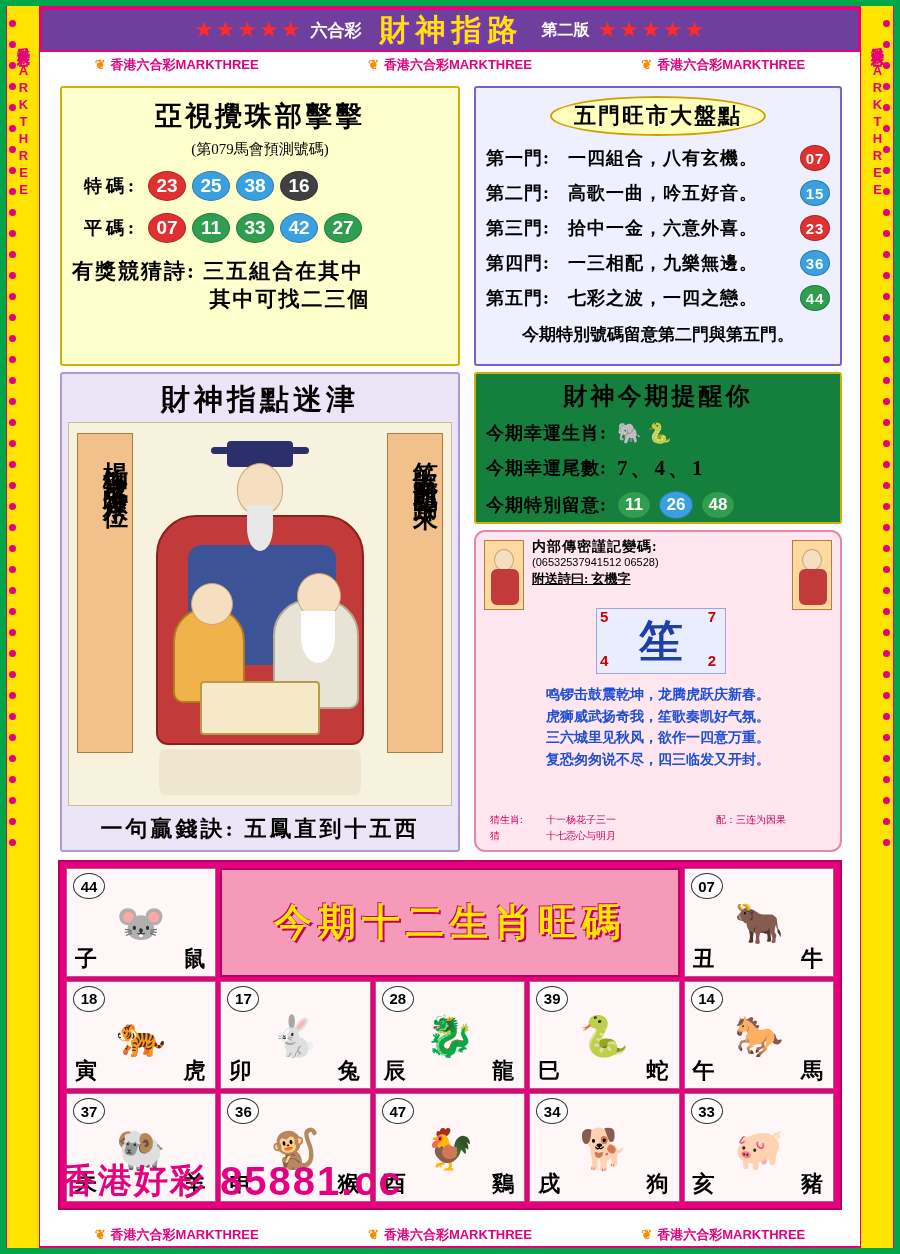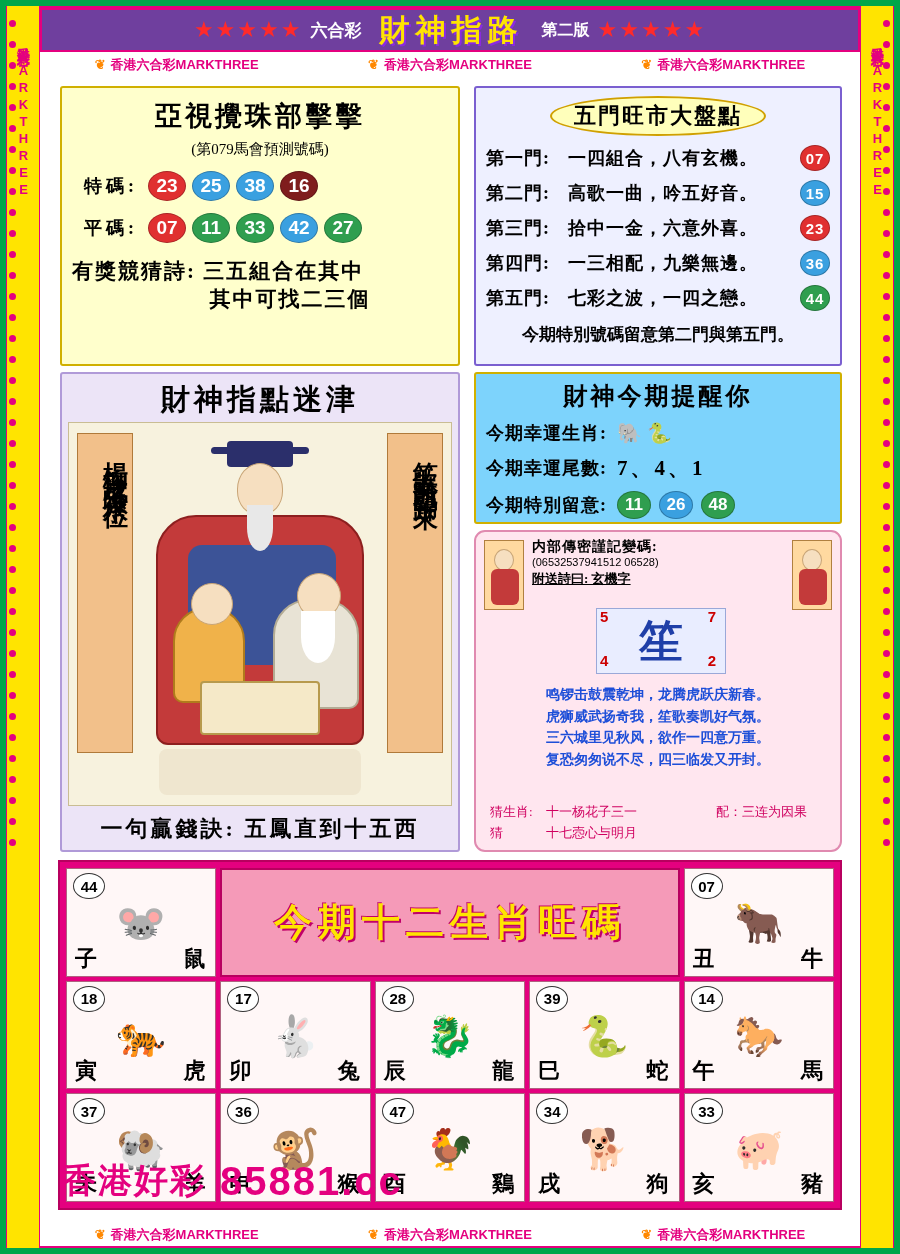--- a/index.html
+++ b/index.html
@@ -205,21 +205,21 @@
   .ill-child-r:before{content:"";position:absolute;left:22px;top:-28px;width:42px;height:44px;background:#f6dfc0;border-radius:50%;border:1px solid #c8a577;}
   .ill-child-r:after{content:"";position:absolute;left:26px;top:10px;width:34px;height:52px;background:#ffffff;border-radius:0 0 50% 50%;}
   .ill-scroll { position:absolute; left:50%; top:250px; transform:translateX(-50%);
                 width:120px; height:54px; background:#f5e9c8; border:2px solid #b79a4d; border-radius:4px;}
   .ill-base { position:absolute; left:20px; right:20px; bottom:4px; height:46px;
               background:#efe6cf; border-radius:8px; }
 
   
   #panel-d {
     position:absolute; right:14px; top:292px; width:368px; height:152px;
-    background:#7dd3fc; border:2px solid #d0b000; border-radius:3px;
+    background:#15803d; border:2px solid #d0b000; border-radius:3px;
     padding:6px 10px;
   }
   #panel-d .pd-title { text-align:center; font-size:24px; font-weight:bold; letter-spacing:3px; }
   .pd-row { display:flex; align-items:center; margin-top:9px; font-size:18px; font-weight:bold; }
   .pd-row .k { margin-right:10px; letter-spacing:1px; }
   .zodiac-chip { font-size:20px; margin-right:14px; }
   .pd-row .nums { font-size:21px; letter-spacing:3px; font-weight:bold; }
   .pd-ball {
     width:34px; height:28px; border-radius:50%;
     display:inline-flex; align-items:center; justify-content:center;
@@ -262,21 +262,21 @@
   .pe-corner.tr { right:124px; top:76px; }
   .pe-corner.bl { left:124px; top:120px; }
   .pe-corner.br { right:124px; top:120px; }
   .pe-poem {
     position:absolute; left:16px; right:16px; top:152px;
     color:#1d4ed8; font-size:14px; line-height:1.55; text-align:center;
     font-weight:bold;
   }
   .pe-guess {
     position:absolute; left:14px; right:14px; bottom:6px;
-    color:#d00060; font-size:13px; line-height:1.6;
+    color:#d00060; font-size:10px; line-height:1.6;
   }
   .pe-guess .row { display:flex; }
   .pe-guess .row .a { width:56px; }
   .pe-guess .row .b { flex:1; }
   .pe-guess .row .c { width:110px; text-align:left; }
 
   
   #panel-f {
     position:absolute; left:14px; right:14px; top:780px; height:350px;
     background:#e4007f; border:2px solid #b8005f; padding:6px;
@@ -429,21 +429,21 @@
 
     <div id="panel-a">
       <div class="pa-title">亞視攪珠部擊擊</div>
       <div class="pa-sub">(第079馬會預測號碼)</div>
 
       <div class="numrow">
         <span class="lbl">特碼:</span>
         <span class="ball" style="background:#e03030">23</span>
         <span class="ball" style="background:#3aa0e0">25</span>
         <span class="ball" style="background:#3aa0e0">38</span>
-        <span class="ball" style="background:#7f1d1d">16</span>
+        <span class="ball" style="background:#404040">16</span>
       </div>
 
       <div class="numrow">
         <span class="lbl">平碼:</span>
         <span class="ball" style="background:#e03030">07</span>
         <span class="ball" style="background:#2f9e4f">11</span>
         <span class="ball" style="background:#2f9e4f">33</span>
         <span class="ball" style="background:#3aa0e0">42</span>
         <span class="ball" style="background:#2f9e4f">27</span>
       </div>

